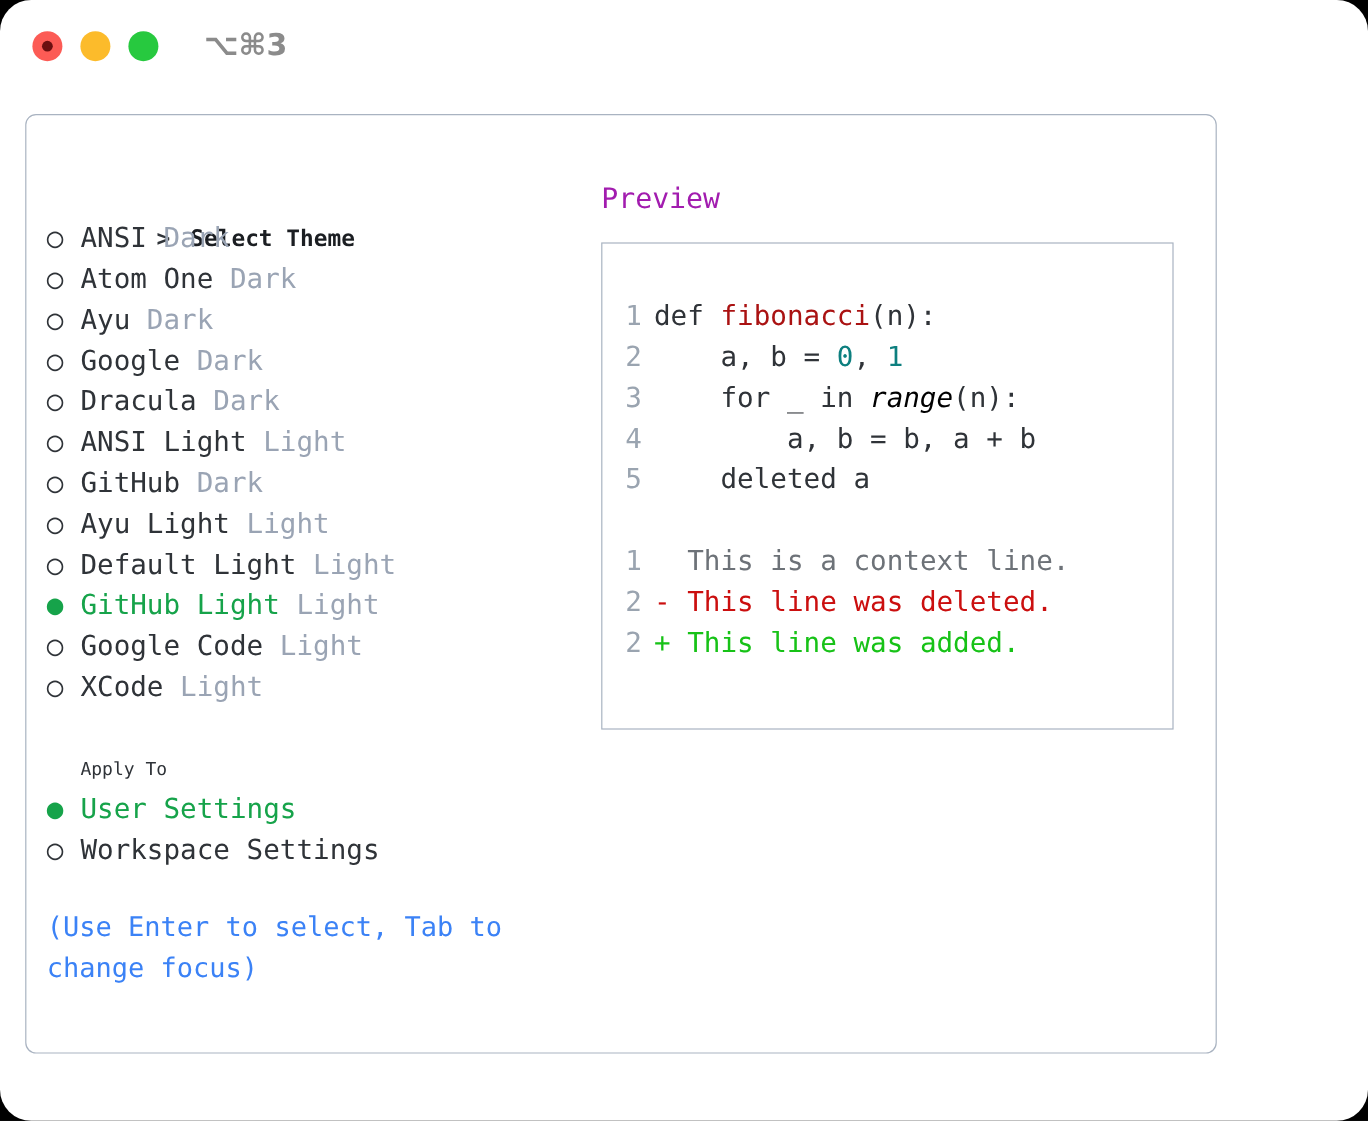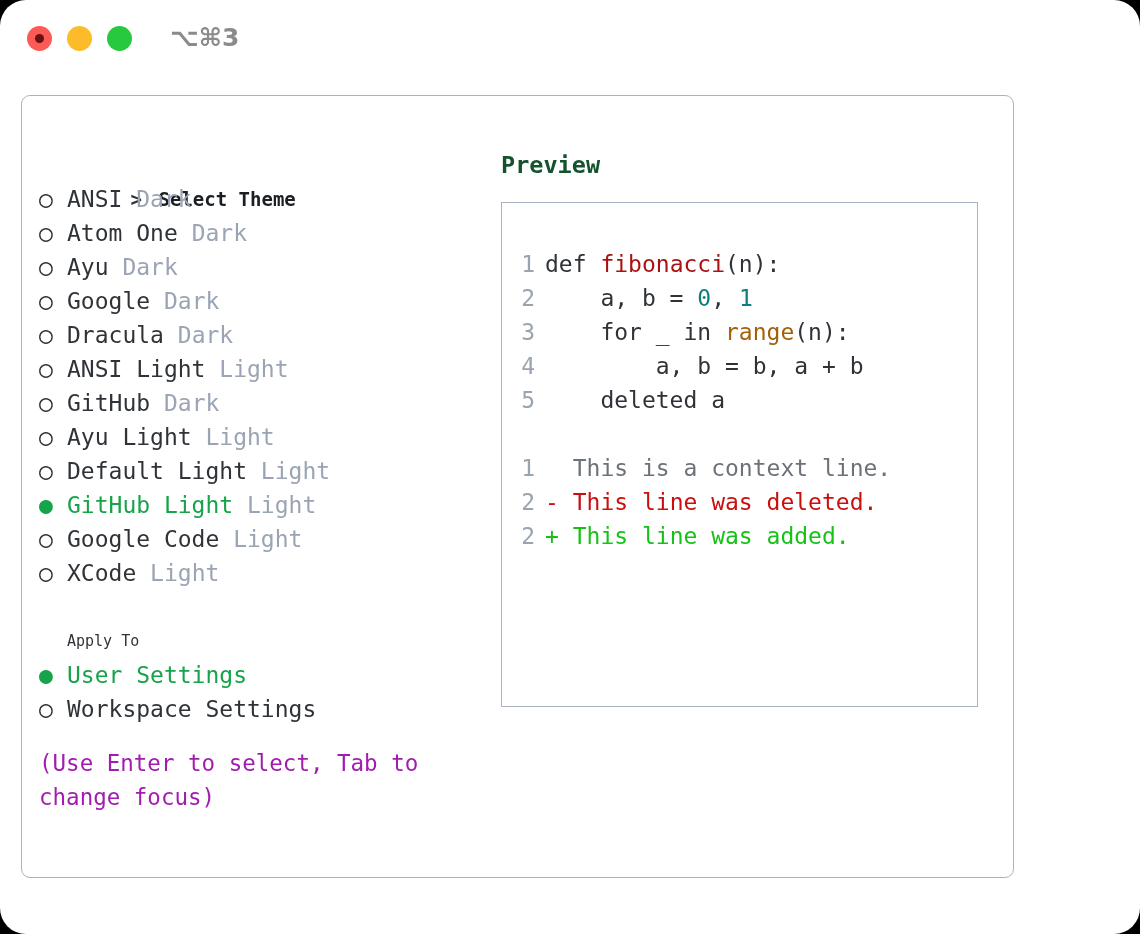--- a/index.html
+++ b/index.html
@@ -101,45 +101,45 @@
   .spacer { height: 34px; }
   .section-title {
     height: 34px;
     line-height: 34px;
     font-size: 15px;
     color: #2f3338;
     white-space: pre;
     padding-left: 28px;
   }
   .hint {
-    margin-top: 20px;
+    margin-top: 30px;
     font-size: 22.5px;
     line-height: 34px;
-    color: #a21caf;
+    color: #3b82f6;
     width: 420px;
     white-space: pre-wrap;
   }
   
   .right-col {
     position: absolute;
     left: 479px;
     top: 52px;
     width: 490px;
   }
   .preview-title {
     font-size: 23.5px;
-    font-weight: bold;
-    color: #14532d;
+    font-weight: normal;
+    color: #a21caf;
     line-height: 34px;
     white-space: pre;
   }
   .preview-box {
     margin-top: 20px;
     width: 477px;
-    height: 505px;
+    height: 406px;
     border: 1.5px solid #a9b3c1;
     box-sizing: border-box;
     background: #ffffff;
     position: relative;
   }
   .code-area {
     position: absolute;
     left: 13px;
     top: 44px;
     right: 6px;
@@ -152,21 +152,21 @@
   }
   .ln {
     display: inline-block;
     width: 20px;
     text-align: right;
     color: #9aa4b0;
     margin-right: 10px;
   }
   .kw-fn   { color: #aa1212; }
   .kw-num  { color: #0d7f7f; }
-  .kw-call { color: #a16207; }
+  .kw-call { color: #000000; font-style: italic; }
   .diff-gap { height: 34px; }
   .diff-context { color: #6d7278; }
   .diff-del { color: #cb0f0f; }
   .diff-add { color: #17c217; }
 </style>
 </head>
 <body>
 
 <div class="window">
 

